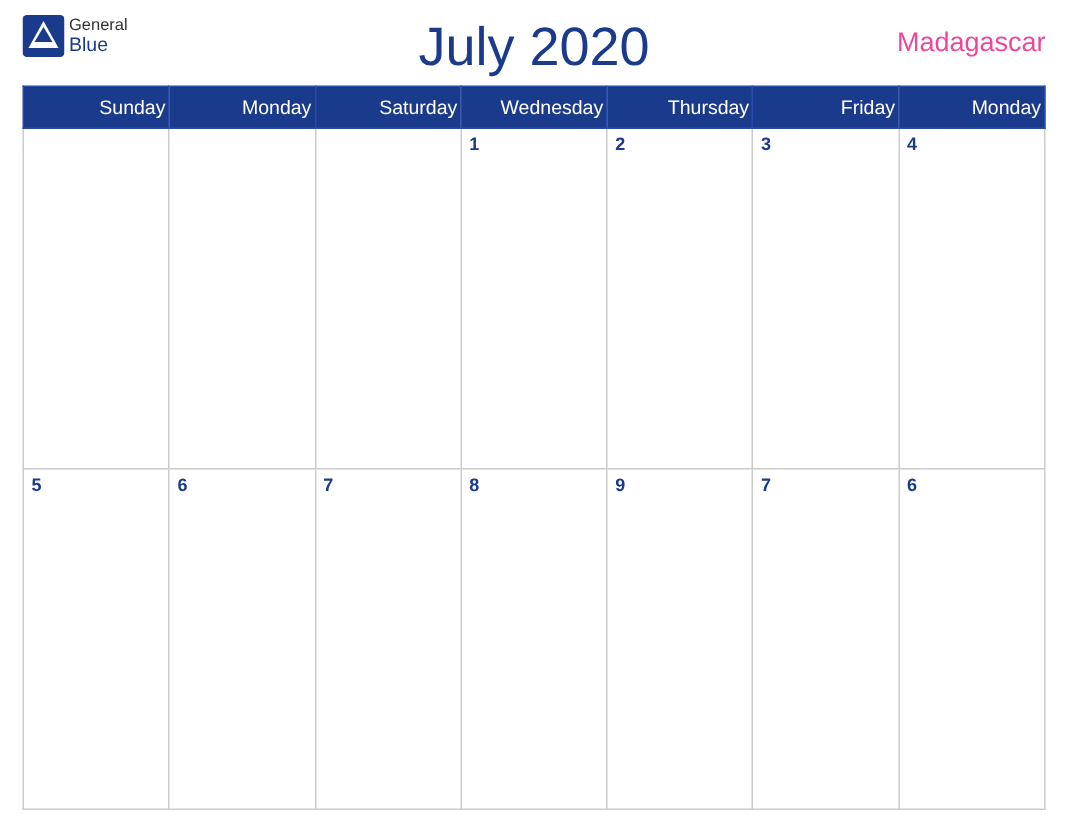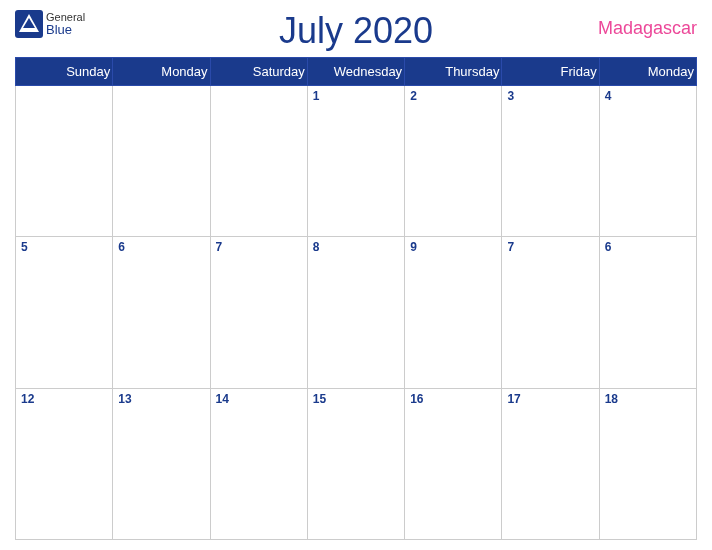--- a/index.html
+++ b/index.html
@@ -167,38 +167,15 @@
           <td>
             <span class="day-number">9</span>
           </td>
           <td>
             <span class="day-number">7</span>
           </td>
           <td>
             <span class="day-number">6</span>
           </td>
         </tr>
-        <tr>
-          <td>
-            <span class="day-number">12</span>
-          </td>
-          <td>
-            <span class="day-number">13</span>
-          </td>
-          <td>
-            <span class="day-number">14</span>
-          </td>
-          <td>
-            <span class="day-number">15</span>
-          </td>
-          <td>
-            <span class="day-number">16</span>
-          </td>
-          <td>
-            <span class="day-number">17</span>
-          </td>
-          <td>
-            <span class="day-number">18</span>
-          </td>
-        </tr>
       </tbody>
   </table>
 </div>
 
 </body></html>

